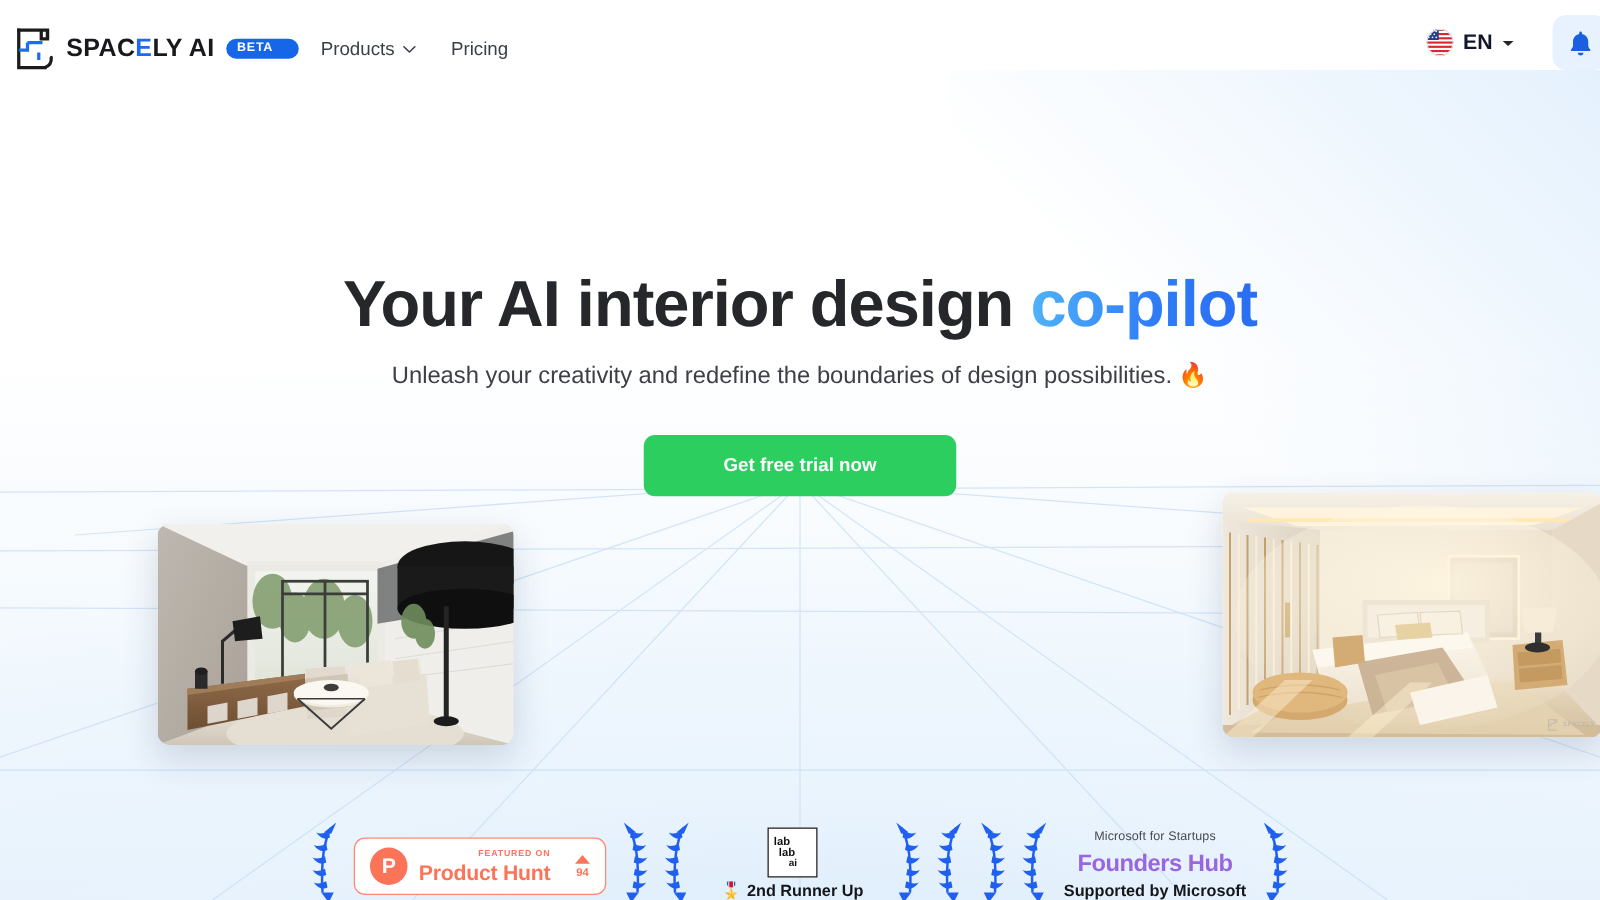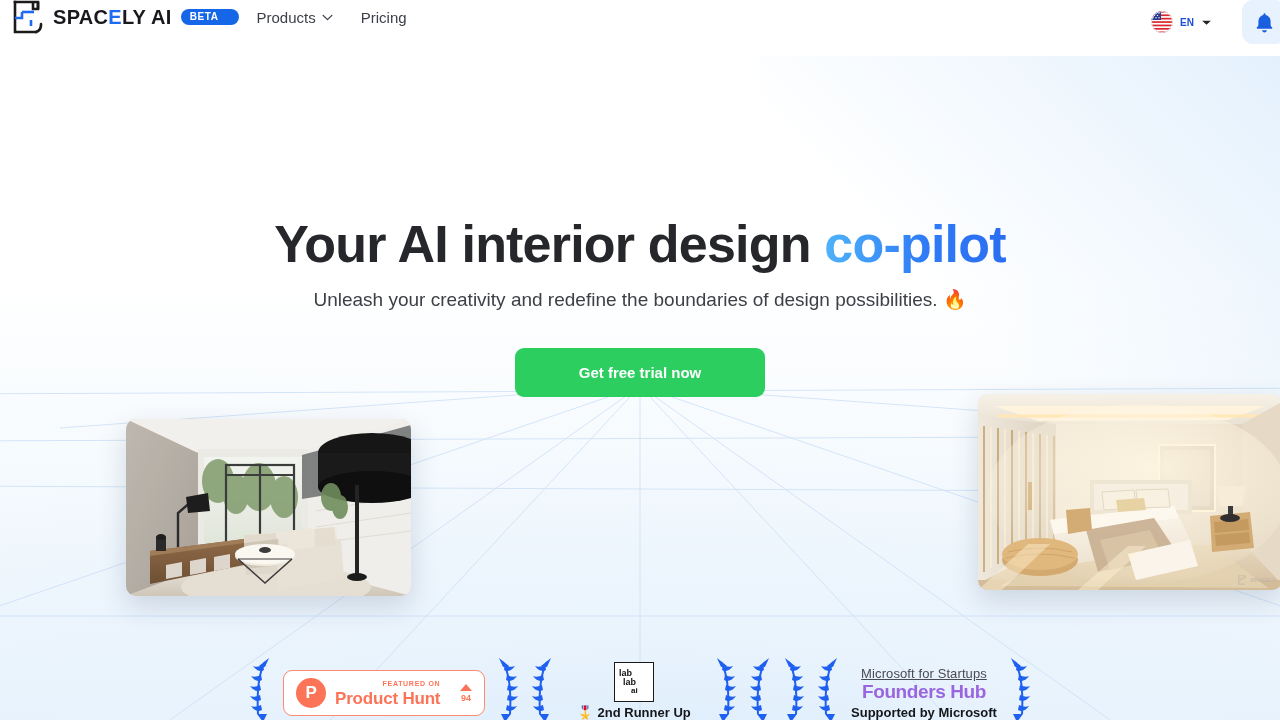--- a/index.html
+++ b/index.html
@@ -22,21 +22,21 @@
   .hero-bg-right {
     position: absolute; right: 0; top: 56px; width: 520px; height: 420px;
     background: linear-gradient(225deg, rgba(219,236,252,0.75) 0%, rgba(255,255,255,0) 62%);
   }
   .perspective-grid { position: absolute; left: 0; top: 56px; width: 1280px; height: 664px; }
 
   
   .navbar {
     position: absolute; left: 0; top: 0; width: 1280px; height: 56px;
     background: #ffffff;
-    display: flex; align-items: flex-start;
+    display: flex; align-items: flex-end;
     z-index: 40;
   }
   .nav-left { display: flex; align-items: center; padding-left: 12px; }
   .logo-group { display: flex; align-items: center; gap: 9px; cursor: pointer; }
   .logo-mark { width: 32px; height: 34px; display: block; }
   .logo-word {
     font-size: 20px; font-weight: 700; letter-spacing: 0.3px; color: #19191d;
     white-space: nowrap; font-family: "Liberation Sans", sans-serif;
   }
   .logo-word .hl { color: #1e6bf1; }
@@ -56,21 +56,21 @@
 
   .nav-right {
     margin-left: auto; display: flex; align-items: center; gap: 0; padding-right: 0;
   }
   .lang-switch {
     display: flex; align-items: center; gap: 7px; cursor: pointer; margin-right: 30px;
   }
   .flag {
     width: 22px; height: 22px; border-radius: 50%; display: block; flex: 0 0 22px;
   }
-  .lang-code { font-size: 10px; font-weight: 600; color: #1d4ed8; }
+  .lang-code { font-size: 17px; font-weight: 600; color: #0f172a; }
   .caret { width: 11px; height: 7px; display: block; }
   .bell-btn {
     width: 44px; height: 44px; background: #e8f1fe; border-radius: 11px;
     display: flex; align-items: center; justify-content: center; cursor: pointer;
     margin-right: -6px;
   }
 
   
   .hero { position: absolute; left: 0; top: 56px; width: 1280px; height: 664px; z-index: 10; }
   .headline {
@@ -158,21 +158,21 @@
   .award-caption {
     font-size: 13px; font-weight: 700; color: #15161a; white-space: nowrap;
     display: flex; align-items: center; gap: 4px;
   }
 
   .replicate-box {
     width: 40px; height: 40px; background: #0d0d0d; border-radius: 3px;
     display: flex; align-items: center; justify-content: center; margin-bottom: 4px;
   }
 
-  .ms-top { font-size: 13px; color: #4a4a52; letter-spacing: 0.1px; margin-bottom: 1px; text-decoration: underline; }
+  .ms-top { font-size: 10px; color: #4a4a52; letter-spacing: 0.1px; margin-bottom: 7px; }
   .ms-main {
     font-size: 19px; font-weight: 700; color: #9a66e0; letter-spacing: -0.4px;
     line-height: 1.05; margin-bottom: 3px;
   }
 </style>
 </head>
 <body>
 
 <div class="page">
 

